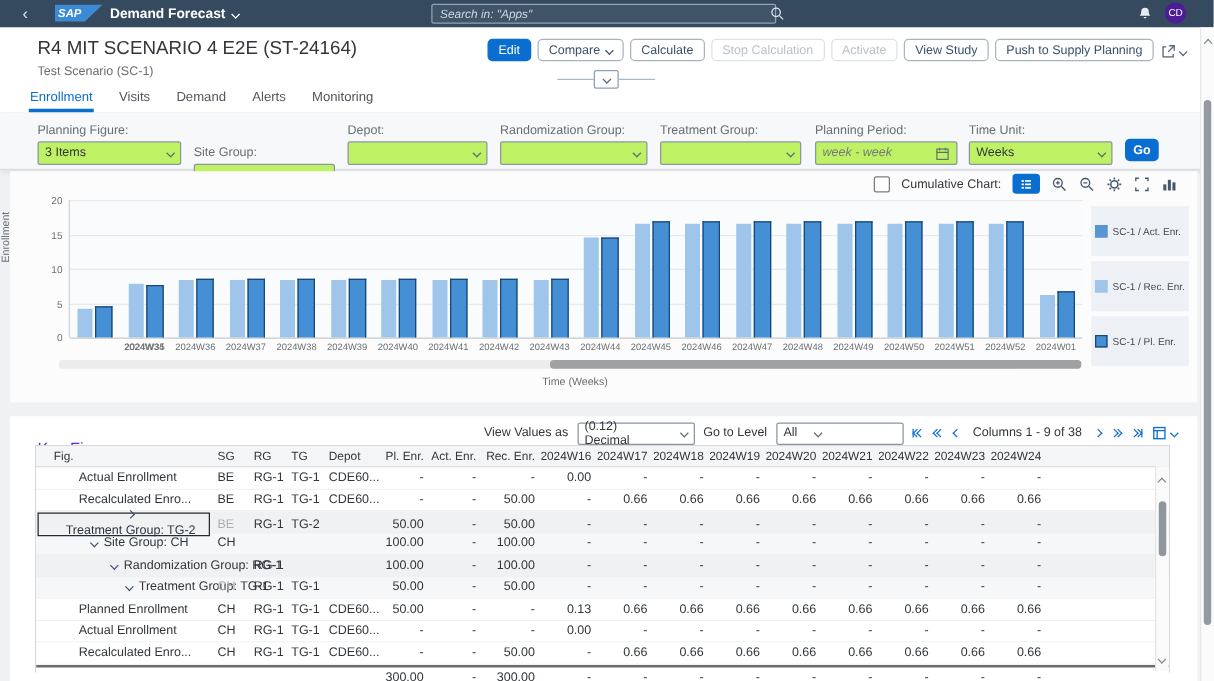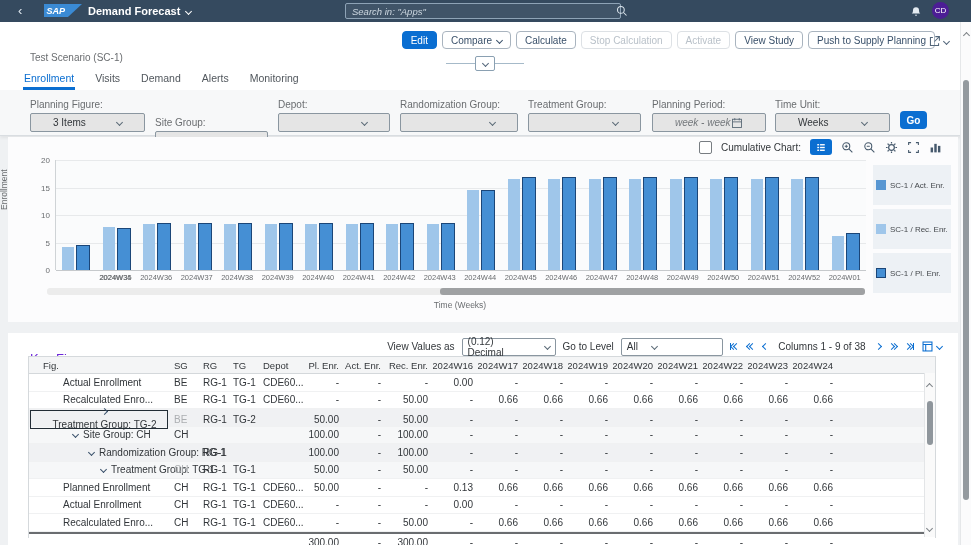--- a/index.html
+++ b/index.html
@@ -17,36 +17,36 @@
   #shell-avatar{position:absolute;left:932px;top:2px;width:17px;height:17px;border-radius:50%;background:#4c1d95;color:#fff;font-size:8px;font-weight:normal;display:flex;align-items:center;justify-content:center;cursor:pointer}
   .cv{display:inline-block;width:5px;height:5px;border:solid currentColor;border-width:0 1.3px 1.3px 0;transform:rotate(45deg)}
   .cv.r{transform:rotate(-45deg)}
   .cv.l{transform:rotate(135deg)}
   .cv.u{transform:rotate(-135deg)}
   .cv.sm{width:4px;height:4px}
   
   #header{position:absolute;left:0;top:22px;width:971px;height:68px;background:#fff;border-bottom:1px solid #e2e5e8}
   #page-title{position:absolute;left:30px;top:8px;font-size:15px;color:#32363a}
   #page-subtitle{position:absolute;left:30px;top:30px;font-size:10px;color:#6a6d70}
-  #hdr-buttons{position:absolute;right:36px;top:9px;display:flex;gap:5px;}
+  #hdr-buttons{position:absolute;right:48px;top:9px;display:flex;gap:5px;}
   .btn{height:18px;padding:0 8px;font-size:10px;border:1px solid #a9b4bf;border-radius:4px;background:#fff;color:#39506a;display:inline-flex;align-items:center;gap:5px;font-family:"Liberation Sans",sans-serif;cursor:pointer;white-space:nowrap}
   .btn.primary{background:#0a6ed1;border-color:#0a6ed1;color:#fff}
   .btn.disabled{color:#b9c1c9;border-color:#dde1e5;cursor:default}
   .icon-btn{color:#52667a;background:none;border:none;cursor:pointer;display:inline-flex;align-items:center;gap:3px;padding:2px}
   #collapse-pill{position:absolute;left:446px;top:34px;width:78px;height:14px;display:flex;align-items:center}
   #collapse-pill .line{flex:1;height:1px;background:#a6bac9}
   #collapse-pill .box{width:18px;height:13px;border:1px solid #8aa0b2;border-radius:2px;background:#fff;display:flex;align-items:center;justify-content:center;color:#52667a;cursor:pointer}
   #tabs{position:absolute;left:23px;top:48px;display:flex;gap:19px;height:20px}
   .tab{font-size:10.5px;color:#51575d;padding:2px 1px 4px;cursor:pointer}
   .tab.sel{color:#0a6ed1;border-bottom:3px solid #0a6ed1}
   
   #filterbar{position:absolute;left:0;top:90px;width:971px;height:45px;background:#f7f8f9;border-bottom:1px solid #d9dde1;box-shadow:0 2px 3px rgba(0,0,0,.06)}
   .ffield{position:absolute;top:9px}
   .flabel{font-size:10px;color:#6a6d70;margin-bottom:3px;white-space:nowrap}
-  .fbox{height:17px;border:1px solid #8a96a0;border-radius:2px;background:#e5e5e5;display:flex;align-items:center;padding:0 22px;font-size:10px;color:#32363a;cursor:pointer}
+  .fbox{height:17px;border:1px solid #8a96a0;border-radius:2px;background:#bef264;display:flex;align-items:center;padding:0 5px;font-size:10px;color:#32363a;cursor:pointer}
   .fbox .val{flex:1;white-space:nowrap;overflow:hidden}
   .fbox .val.ph{font-style:italic;color:#74787c}
   .fbox .cv{color:#5b6a77;margin-left:4px}
   #go-btn{position:absolute;left:900px;top:21px;width:27px;height:18px;background:#0a6ed1;border:none;border-radius:4px;color:#fff;font-size:10px;font-weight:bold;cursor:pointer;font-family:"Liberation Sans",sans-serif}
   
   #chart-card{position:absolute;left:8px;top:137px;width:950px;height:185px;background:#fcfcfd}
   #chart-toolbar{position:absolute;right:16px;top:2px;display:flex;align-items:center;gap:9px;height:16px}
   #cumulative-label{font-size:10px;color:#32363a}
   #cumulative-cb{width:11px;height:11px;border:1px solid #787d82;border-radius:2px;background:#fff;cursor:pointer}
   #legend-toggle-btn{width:22px;height:16px;background:#0a6ed1;border-radius:3px;border:none;display:flex;align-items:center;justify-content:center;cursor:pointer}
@@ -127,20 +127,21 @@
   <span id="shell-bell">
     <svg viewBox="0 0 16 16" width="12" height="12">
         <path d="M8 1.5a4 4 0 0 0-4 4c0 3.2-1.2 4-1.8 4.5h11.6C13.2 9.5 12 8.7 12 5.5a4 4 0 0 0-4-4z" fill="currentColor"></path>
         <path d="M6.5 11.5a1.5 1.5 0 0 0 3 0z" fill="currentColor"></path>
       </svg>
   </span>
   <span id="shell-avatar">CD</span>
 </div>
 
 <div id="header">
+  <div id="page-title">R4 MIT SCENARIO 4 E2E (ST-24164)</div>
   <div id="page-subtitle">Test Scenario (SC-1)</div>
   <div id="hdr-buttons">
       <button class="btn primary">
         <span>Edit</span>
       </button>
       <button class="btn">
         <span>Compare</span>
         <span class="cv sm"></span>
       </button>
       <button class="btn">

